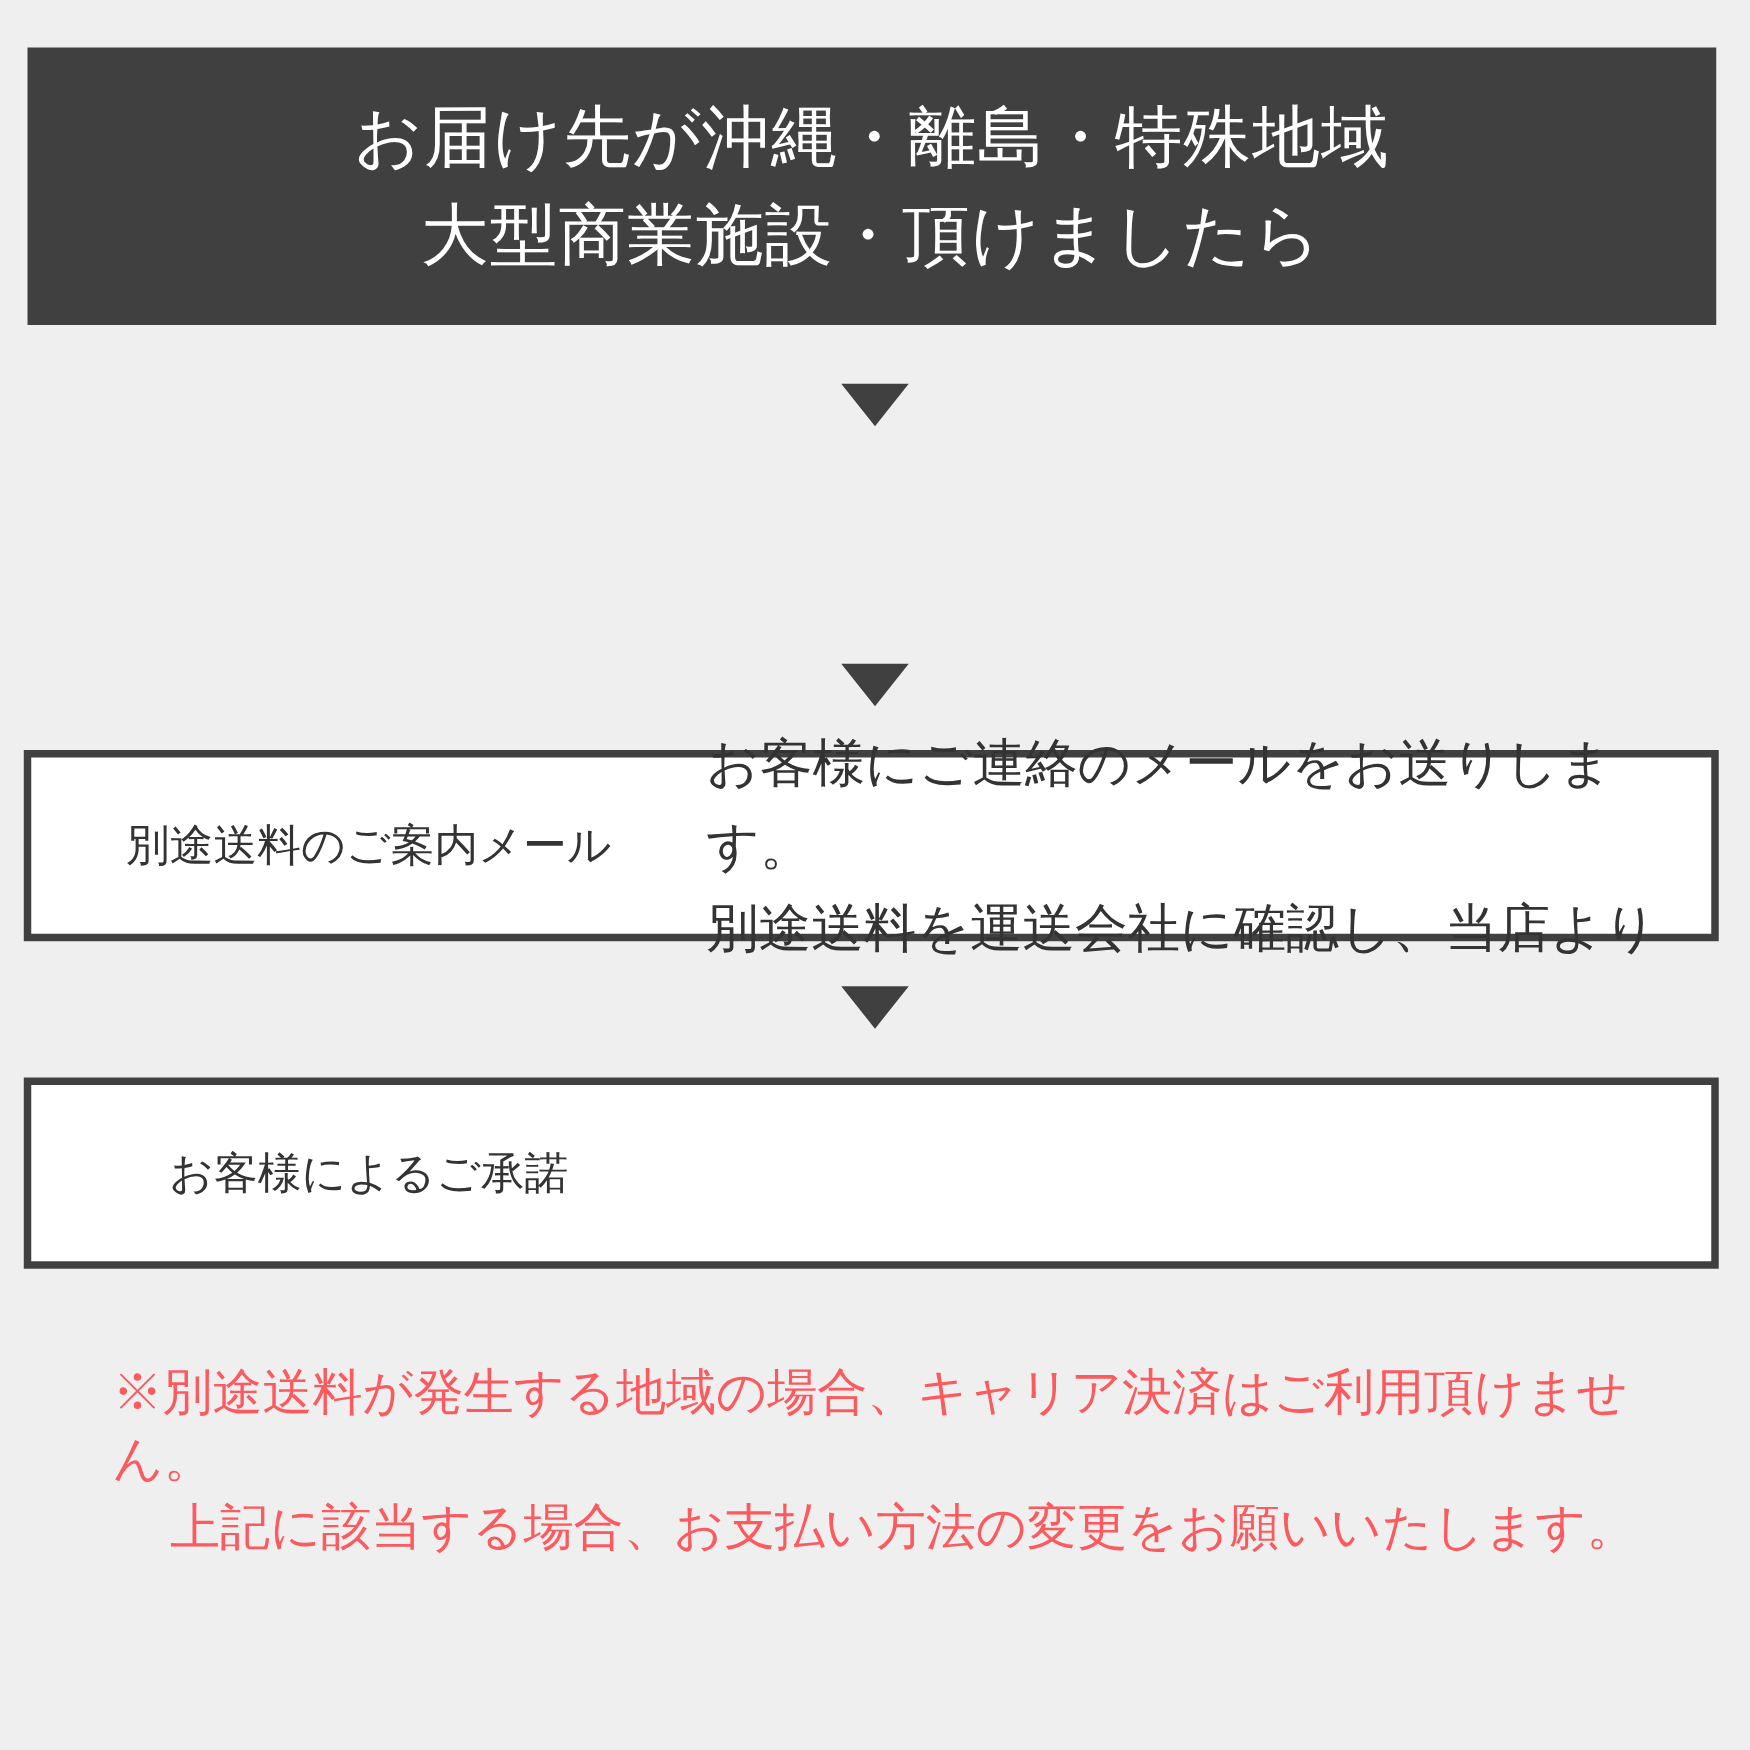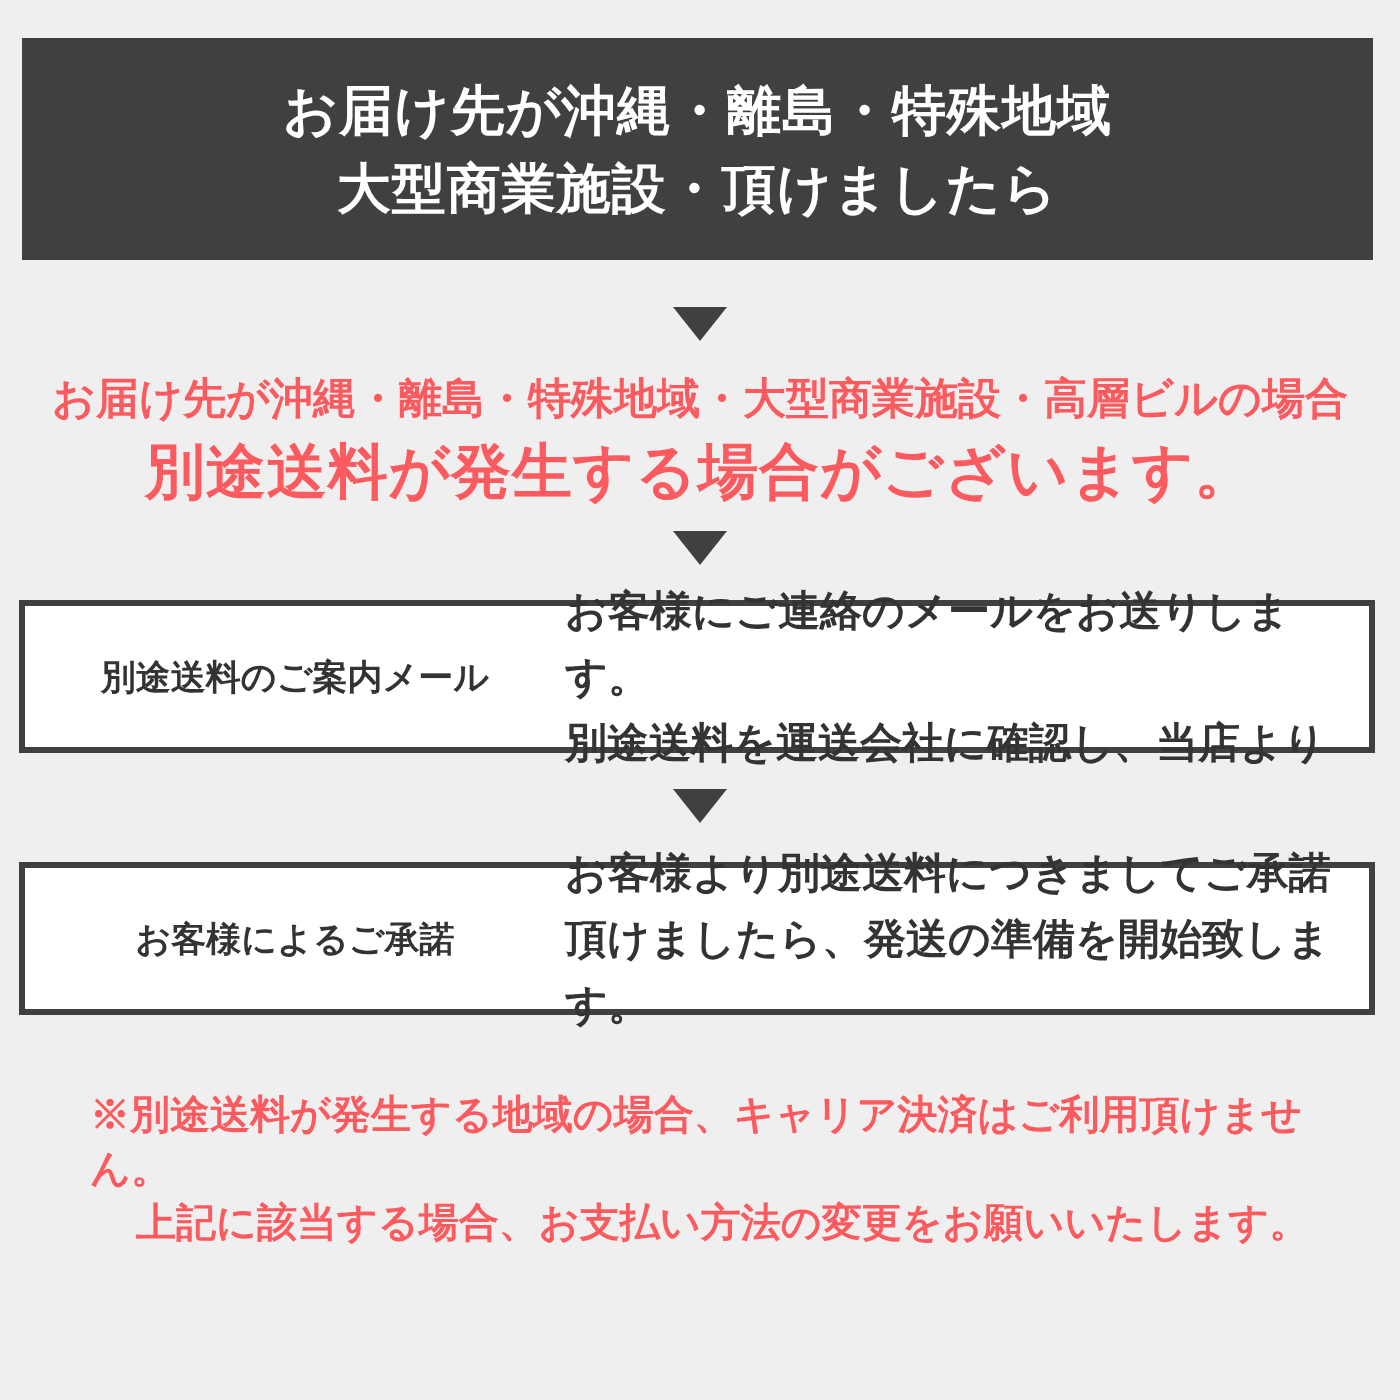--- a/index.html
+++ b/index.html
@@ -1,21 +1,21 @@
 <!DOCTYPE html>
 <html><head>
 <meta charset="utf-8">
 <style>
   html,body{margin:0;padding:0;}
   .page{
     position:relative;
     width:1400px;height:1400px;
     background:#efefef;
     font-family:"Liberation Sans",sans-serif;
-    font-weight:bold;
+    font-weight:normal;
     overflow:hidden;
   }
   
   .banner{
     position:absolute;left:22px;top:38px;
     width:1351px;height:222px;
     background:#404040;color:#ffffff;
     display:flex;flex-direction:column;
     justify-content:center;align-items:center;
     text-align:center;
@@ -76,43 +76,35 @@
 
 <div class="page">
 
   <section class="banner">
     <div class="banner-line">お届け先が沖縄・離島・特殊地域</div>
     <div class="banner-line">大型商業施設・頂けましたら</div>
   </section>
 
   <div class="arrow arrow-1"></div>
 
-  <section class="notice">
-    <div class="notice-sub">お届け先が沖縄・離島・特殊地域・大型商業施設・高層ビルの場合</div>
-    <div class="notice-main">別途送料が発生する場合がございます。</div>
-  </section>
 
   <div class="arrow arrow-2"></div>
 
   <section class="step-box step-box-1">
     <div class="step-label">別途送料のご案内メール</div>
     <div class="step-desc">
       <div>お客様にご連絡のメールをお送りします。</div>
       <div>別途送料を運送会社に確認し、当店より</div>
     </div>
   </section>
 
   <div class="arrow arrow-3"></div>
 
   <section class="step-box step-box-2">
     <div class="step-label">お客様によるご承諾</div>
-    <div class="step-desc">
-      <div>お客様より別途送料につきましてご承諾</div>
-      <div>頂けましたら、発送の準備を開始致します。</div>
-    </div>
   </section>
 
   <section class="notes">
     <div class="note note-1">
     </div>
     <div class="note note-2">
       <div class="note-l1">※別途送料が発生する地域の場合、キャリア決済はご利用頂けません。</div>
       <div class="note-l2">上記に該当する場合、お支払い方法の変更をお願いいたします。</div>
     </div>
   </section>

